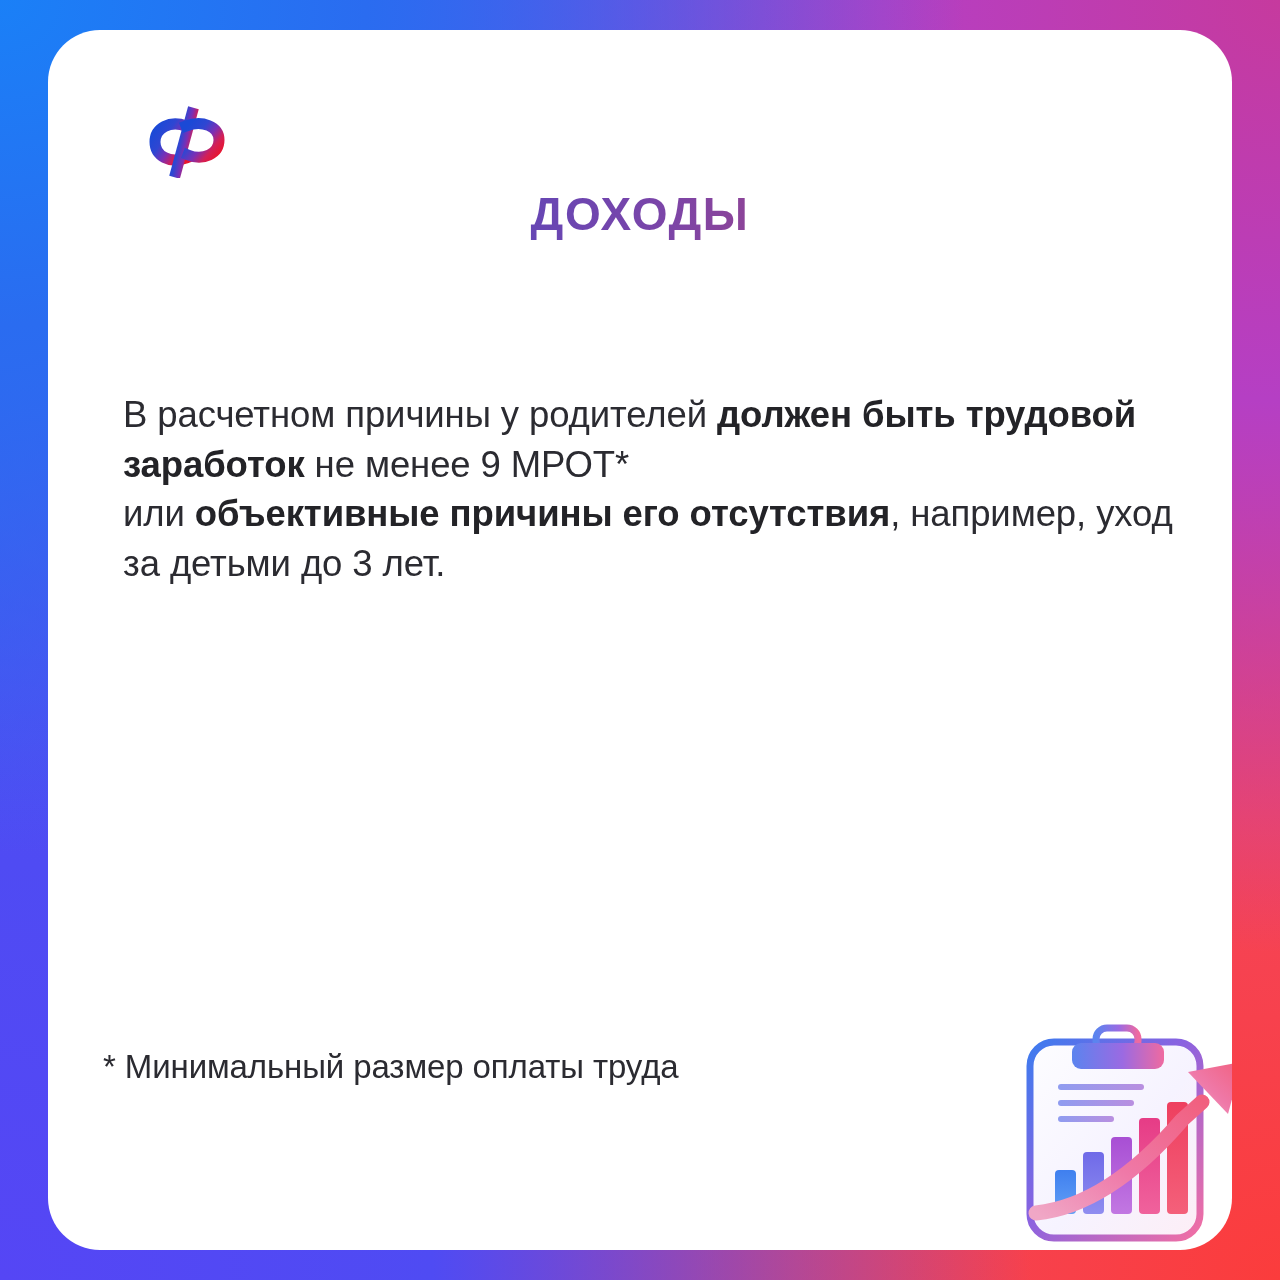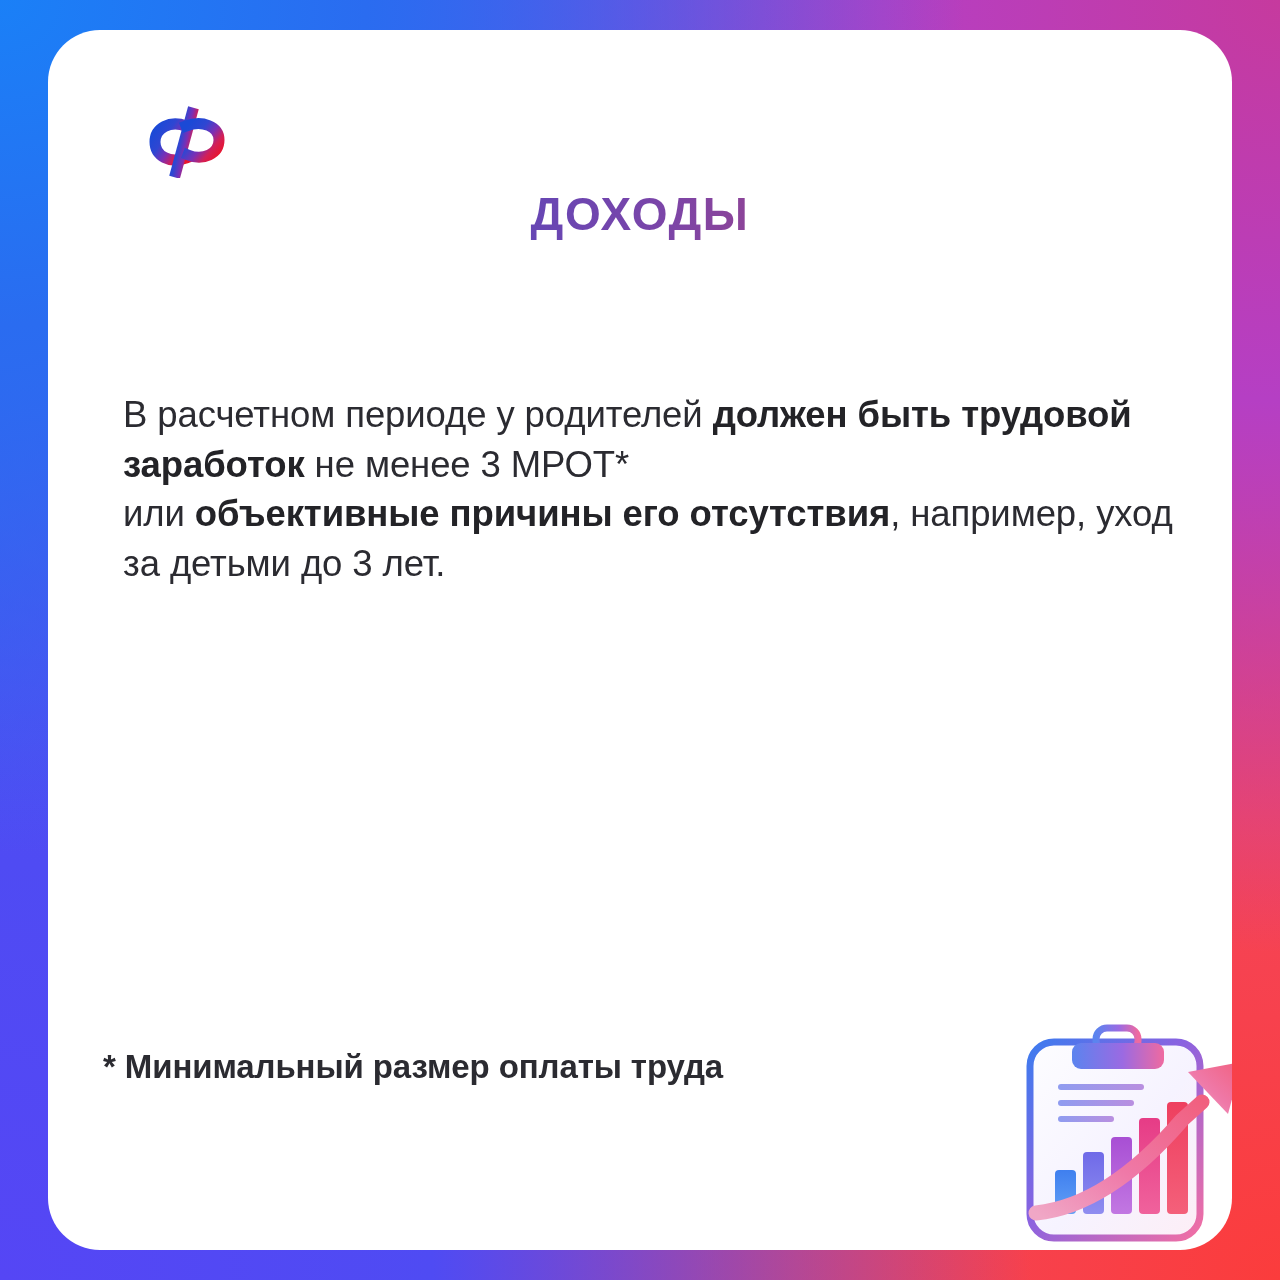--- a/index.html
+++ b/index.html
@@ -82,21 +82,21 @@
 
   #para1 { top: 360px; }
   #para2 { top: 660px; }
 
   
   #footnote {
     position: absolute;
     left: 55px;
     top: 1018px;
     font-size: 33px;
-    font-weight: bold;
+    font-weight: normal;
     color: #2b2b31;
     letter-spacing: -0.1px;
   }
 
   
   #illustration {
     position: absolute;
     left: 958px;
     top: 980px;
     width: 250px;
@@ -127,21 +127,21 @@
 
           <path d="M46 7 L 30 66"></path>
 
           <path d="M40 20 C 56 14, 73 20, 73 34 C 73 48, 57 55, 42 49"></path>
         </g>
       </svg>
     </div>
 
     <div id="title">ДОХОДЫ</div>
 
-    <div class="para" id="para1"><span>В расчетном периоде у родителей </span><b>должен быть трудовой заработок</b><span> не менее 3 МРОТ*</span><br><span> или </span><b>объективные причины его отсутствия</b><span>, например, уход за детьми до 3 лет.</span></div>
+    <div class="para" id="para1"><span>В расчетном причины у родителей </span><b>должен быть трудовой заработок</b><span> не менее 9 МРОТ*</span><br><span> или </span><b>объективные причины его отсутствия</b><span>, например, уход за детьми до 3 лет.</span></div>
 
 
     <div id="footnote">* Минимальный размер оплаты труда</div>
 
     <div id="illustration">
       <svg viewBox="0 0 250 260" width="250" height="260" aria-hidden="true">
         <defs>
           <linearGradient id="boardEdge" x1="0" y1="0" x2="1" y2="1">
             <stop offset="0%" stop-color="#3d7bef"></stop>
             <stop offset="45%" stop-color="#8a62e0"></stop>

